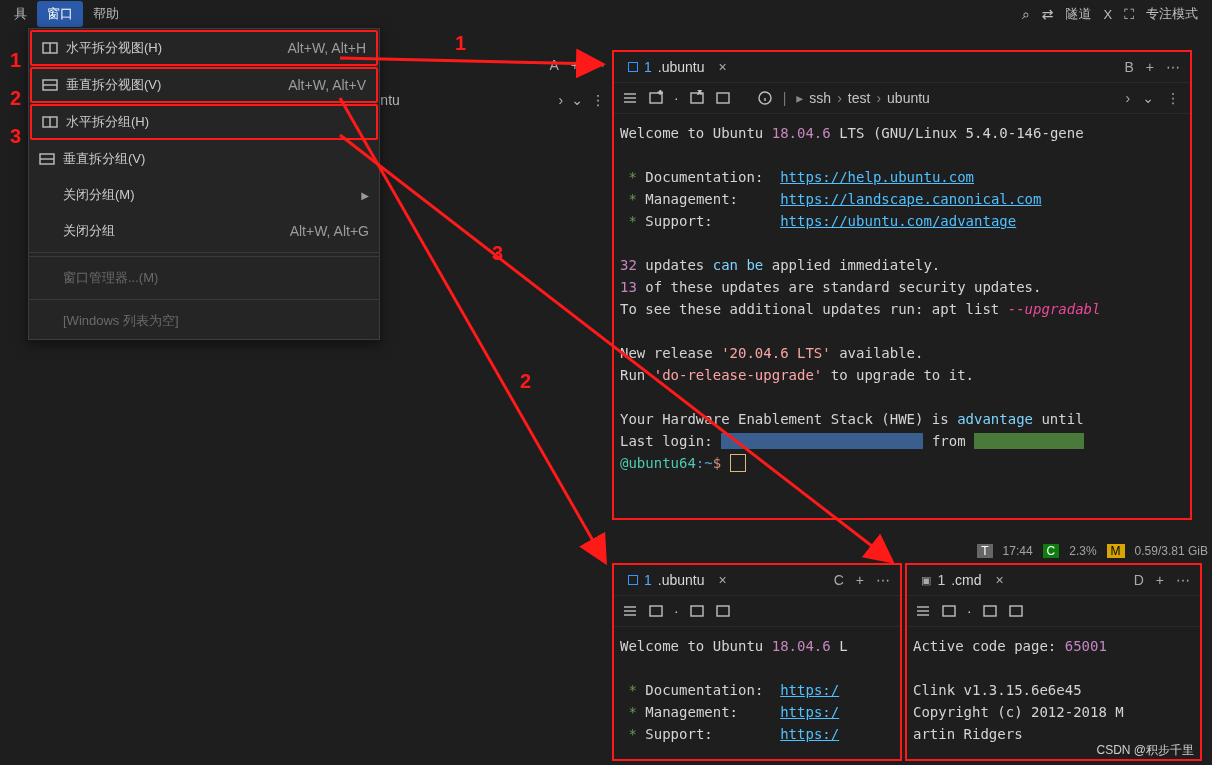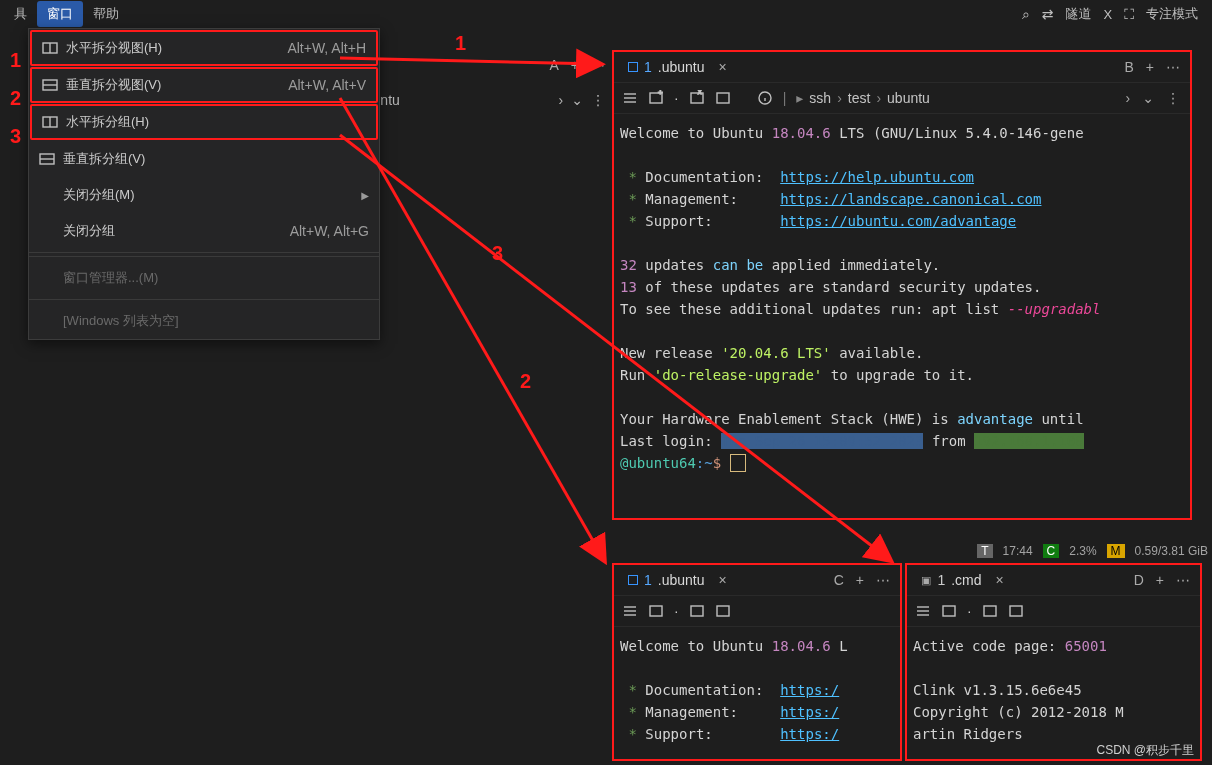--- a/index.html
+++ b/index.html
@@ -53,21 +53,21 @@
 .tab .x { color:#aaa; margin-left:8px; cursor:pointer; }
 .tabs-right { margin-left:auto; display:flex; align-items:center; gap:12px; color:#aaa; }
 .toolbar { height:32px; display:flex; align-items:center; gap:10px; padding:0 8px; border-top:1px solid #2a2a2a; border-bottom:1px solid #2a2a2a; }
 .bc { display:flex; gap:6px; align-items:center; color:#c4c4c4; }
 .bc .chev { color:#888; }
 .term {
   padding: 8px 6px; font-family: Menlo, Consolas, monospace; font-size: 14px;
   line-height: 22px; white-space: pre; color:#d4d4d4; overflow:hidden;
 }
 .term .purple { color:#c586c0; }
-.term .org { color:#bef264; }
+.term .org { color:#fca5a5; }
 .term .cyan { color:#7dd3fc; }
 .term .lnk { color:#4fc1ff; text-decoration: underline; }
 .term .star { color:#6a9955; }
 .term .cmt { color:#ec4899; font-style:italic; }
 .term .host { color:#4ec9b0; }
 .term .path { color:#569cd6; }
 .term .prompt { color:#ce9178; }
 .term .box { border:1px solid #d7ba7d; padding:0 3px; }
 
 .statusbar {

